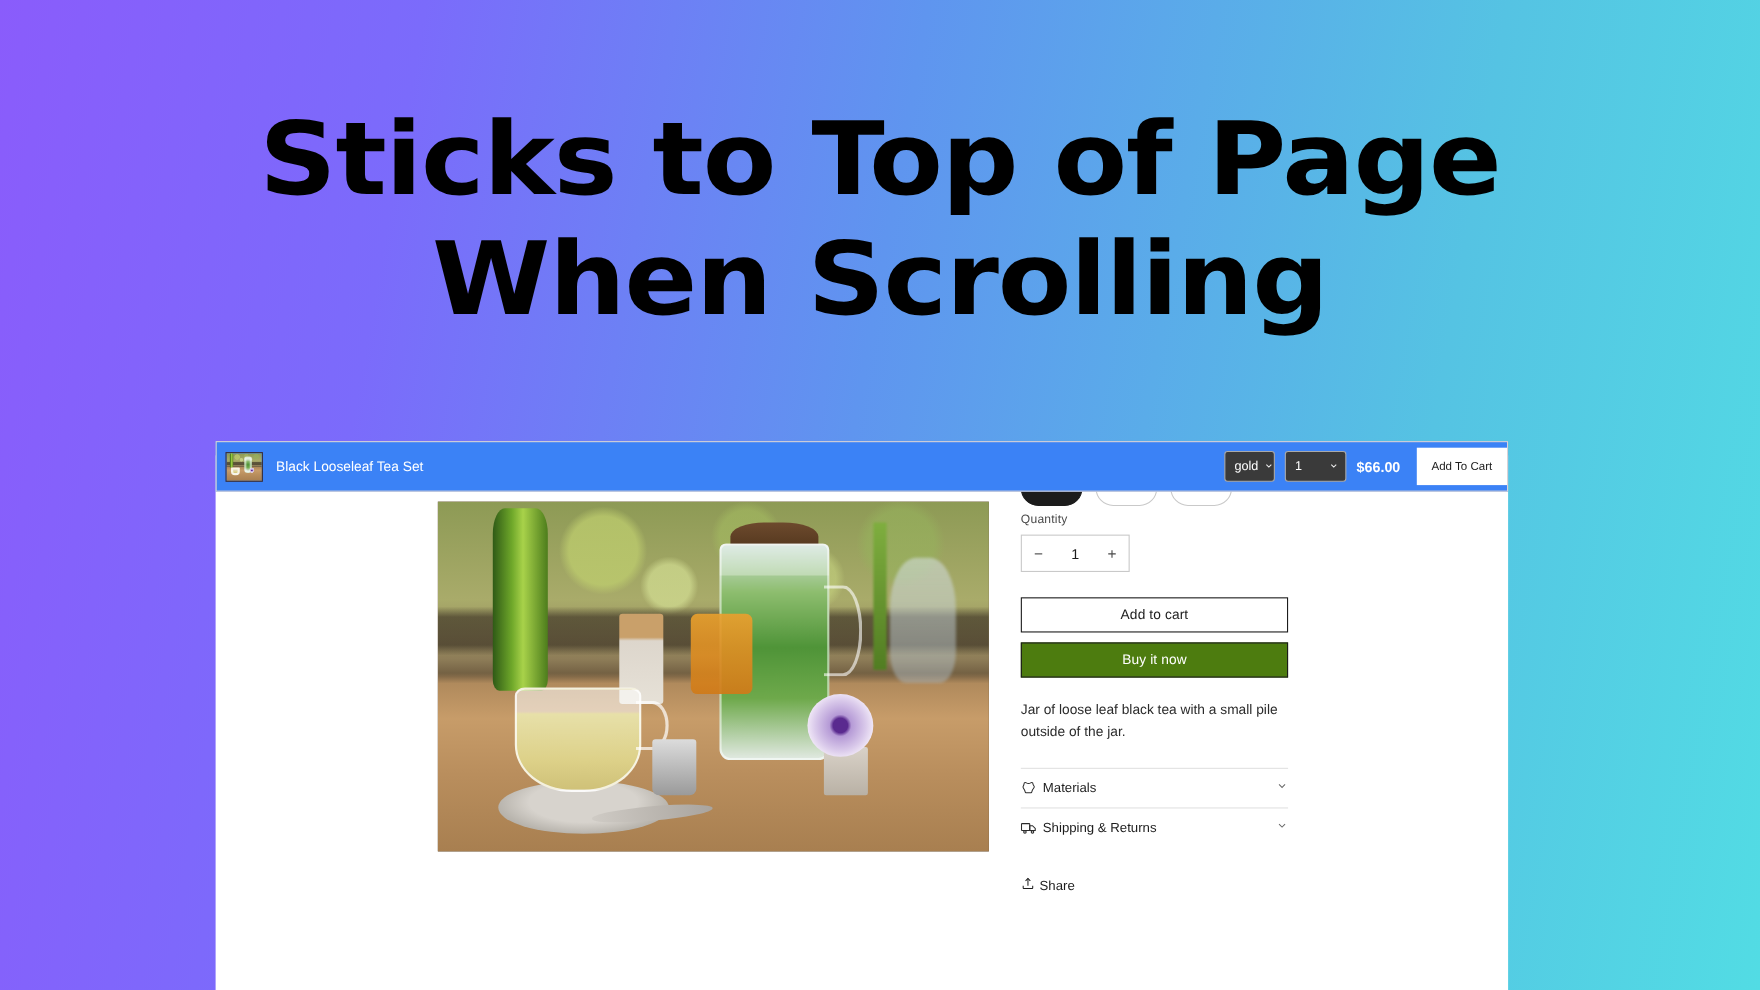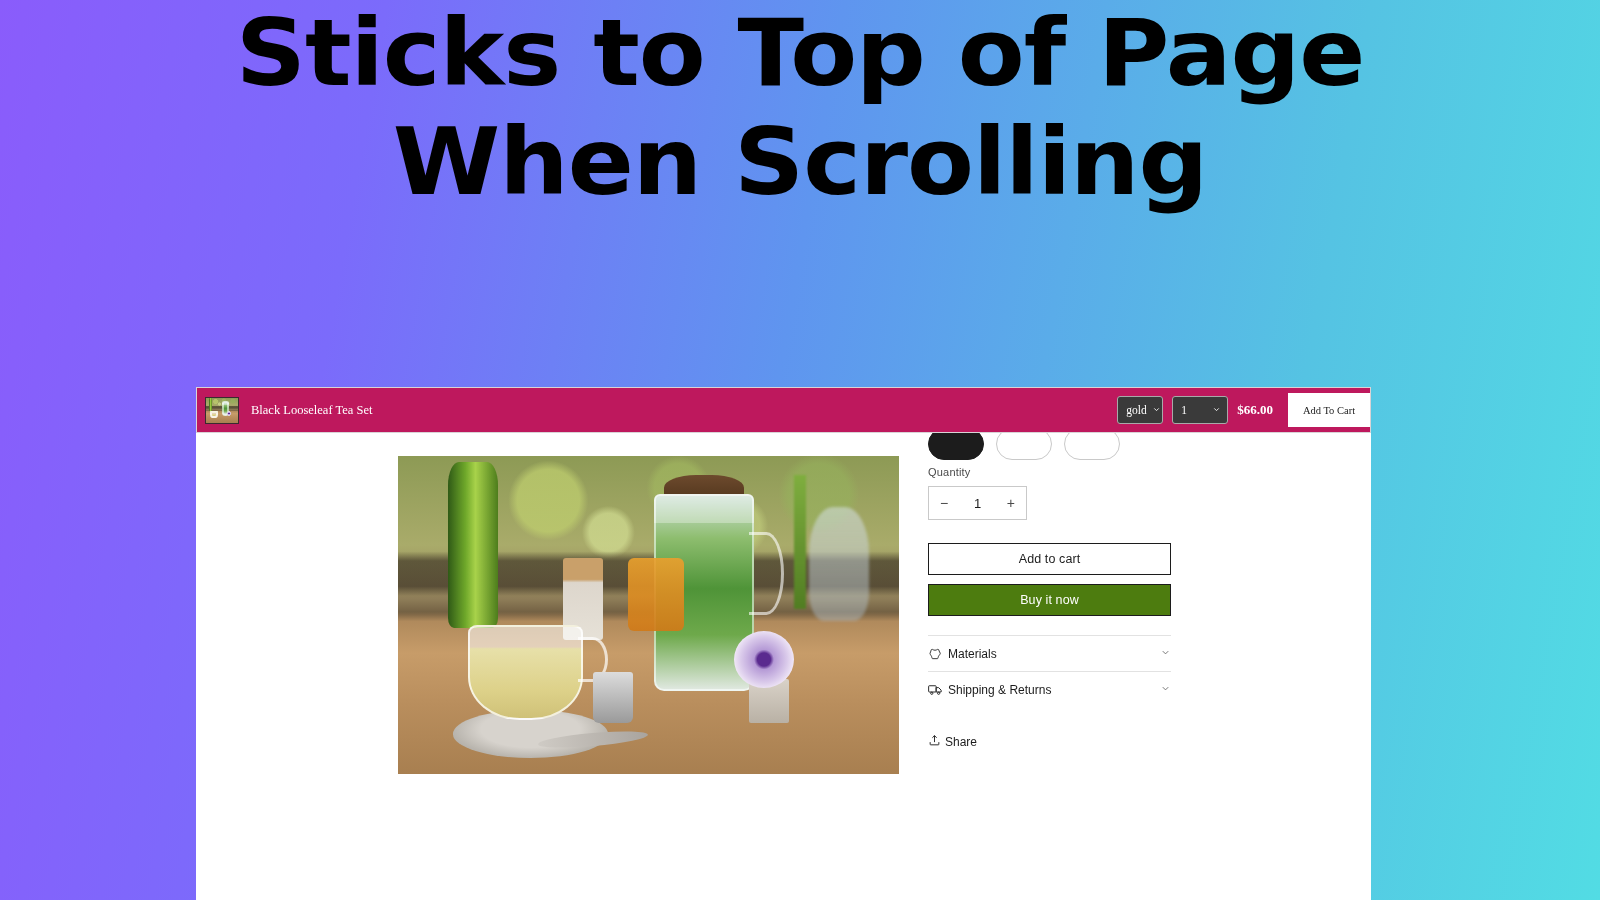--- a/index.html
+++ b/index.html
@@ -16,20 +16,21 @@
     position: relative;
   }
 
   
   .hero {
     position: absolute;
     left: 0; top: 0;
     width: 1600px;
     height: 400px;
     display: flex;
+    align-items: center;
     justify-content: center;
   }
   .hero-title {
     width: 1180px;
     text-align: center;
     font-family: "DejaVu Sans", sans-serif;
     font-weight: 700;
     font-size: 92px;
     line-height: 1.18;
     letter-spacing: -1px;
@@ -311,30 +312,29 @@
     gap: 4px;
     margin-top: 27px;
     font-size: 12px;
     color: #1c1c1c;
   }
 
   
   .sticky-bar {
     position: absolute;
     left: 196px;
-    top: 387px;
+    top: 401px;
     width: 1175px;
     height: 46px;
-    background: #be185d;
+    background: #3b82f6;
     border: 1px solid #d9d3d6;
     display: flex;
     align-items: center;
     padding-left: 8px;
     z-index: 20;
-    font-family: Liberation Serif, serif;
   }
   .sb-thumb {
     width: 34px;
     height: 27px;
     overflow: hidden;
     flex: none;
     position: relative;
     border: 1px solid #3a2a30;
   }
   .sb-thumb .photo { transform: scale(1); }
@@ -426,20 +426,21 @@
     <div class="qty-label">Quantity</div>
     <div class="qty-box">
       <span class="qty-btn">−</span>
       <span class="qty-val">1</span>
       <span class="qty-btn">+</span>
     </div>
 
     <div class="btn btn-atc">Add to cart</div>
     <div class="btn btn-buy">Buy it now</div>
 
+    <div class="desc">Jar of loose leaf black tea with a small pile outside of the jar.</div>
 
     <div class="acc-row">
       <span class="acc-icon">
         <svg width="14" height="14" viewBox="0 0 24 24" fill="none" stroke="currentColor" stroke-width="1.6">
           <path d="M7 4c-1 0-2 1-2 2.5S4 9 3.5 10.5 5 14 6 16s.5 4 2 4h8c1.5 0 1-2 2-4s3.5-4 3-5.5S19 8 19 6.5 18 4 17 4c-1.5 0-2 1.5-5 1.5S8.5 4 7 4z"></path>
         </svg>
       </span>
       <span class="acc-label">Materials</span>
       <span class="acc-chev">
         <svg width="11" height="11" viewBox="0 0 24 24" fill="none" stroke="currentColor" stroke-width="2">

